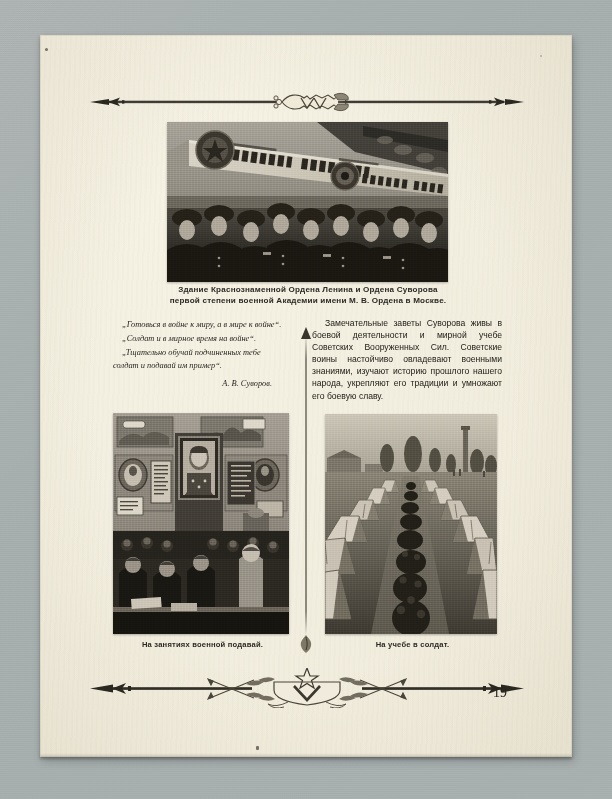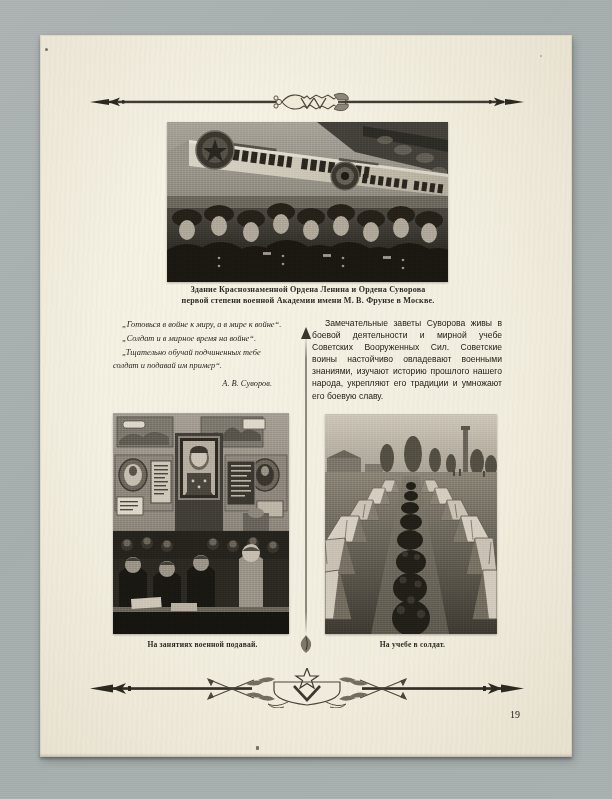--- a/index.html
+++ b/index.html
@@ -104,21 +104,21 @@
   }
 
   #photo-academy { left: 127px; top: 87px; width: 281px; height: 160px; }
   #photo-history { left: 73px;  top: 378px; width: 176px; height: 221px; }
   #photo-camp    { left: 285px; top: 379px; width: 172px; height: 220px; }
 
   
   .caption {
     position: absolute;
     text-align: center;
-    font-family: Liberation Serif, serif;
+    font-family: Liberation Sans, sans-serif;
     font-weight: bold;
     color: #2c2a26;
     letter-spacing: .2px;
   }
   #caption-academy {
     left: 88px; top: 250px; width: 360px;
     font-size: 8.1px; line-height: 10.5px;
   }
   #caption-history {
     left: 60px; top: 605px; width: 205px;
@@ -175,25 +175,24 @@
     position:absolute;
     left: 258px; top: 600px;
     width: 16px; height: 18px;
   }
 
   
   #page-number {
     position: absolute;
     left: 440px; top: 650px;
     width: 40px;
-    text-align: right;
+    text-align: center;
     font-family: "Liberation Serif", serif;
-    font-size: 10px;
+    font-size: 14px;
     color: #25231e;
-    margin-top: 24px;
   }
 </style>
 </head>
 <body>
 
 <div id="backdrop"></div>
 
 <div id="page">
   <div id="page-edge-shadow"></div>
 
@@ -374,21 +373,21 @@
               <rect x="156" y="132" width="8" height="3"></rect>
             <rect x="216" y="134" width="8" height="3"></rect>
           </g>
         </svg>
         <div class="grain"></div>
       </div>
     </div>
 
     <div class="caption" id="caption-academy">
       <div>Здание Краснознаменной Ордена Ленина и Ордена Суворова</div>
-      <div>первой степени военной Академии имени М. В. Фрунзе в Москве.</div>
+      <div>первой степени военной Академии имени М. В. Ордена в Москве.</div>
     </div>
 
     <div id="col-left">
       <p>„Готовься в войне к миру, а в мире к войне“.</p>
       <p>„Солдат и в мирное время на войне“.</p>
       <p>„Тщательно обучай подчиненных тебе солдат и подавай им пример“.</p>
       <p class="sig">А. В. Суворов.</p>
     </div>
 
     <div id="col-right">

